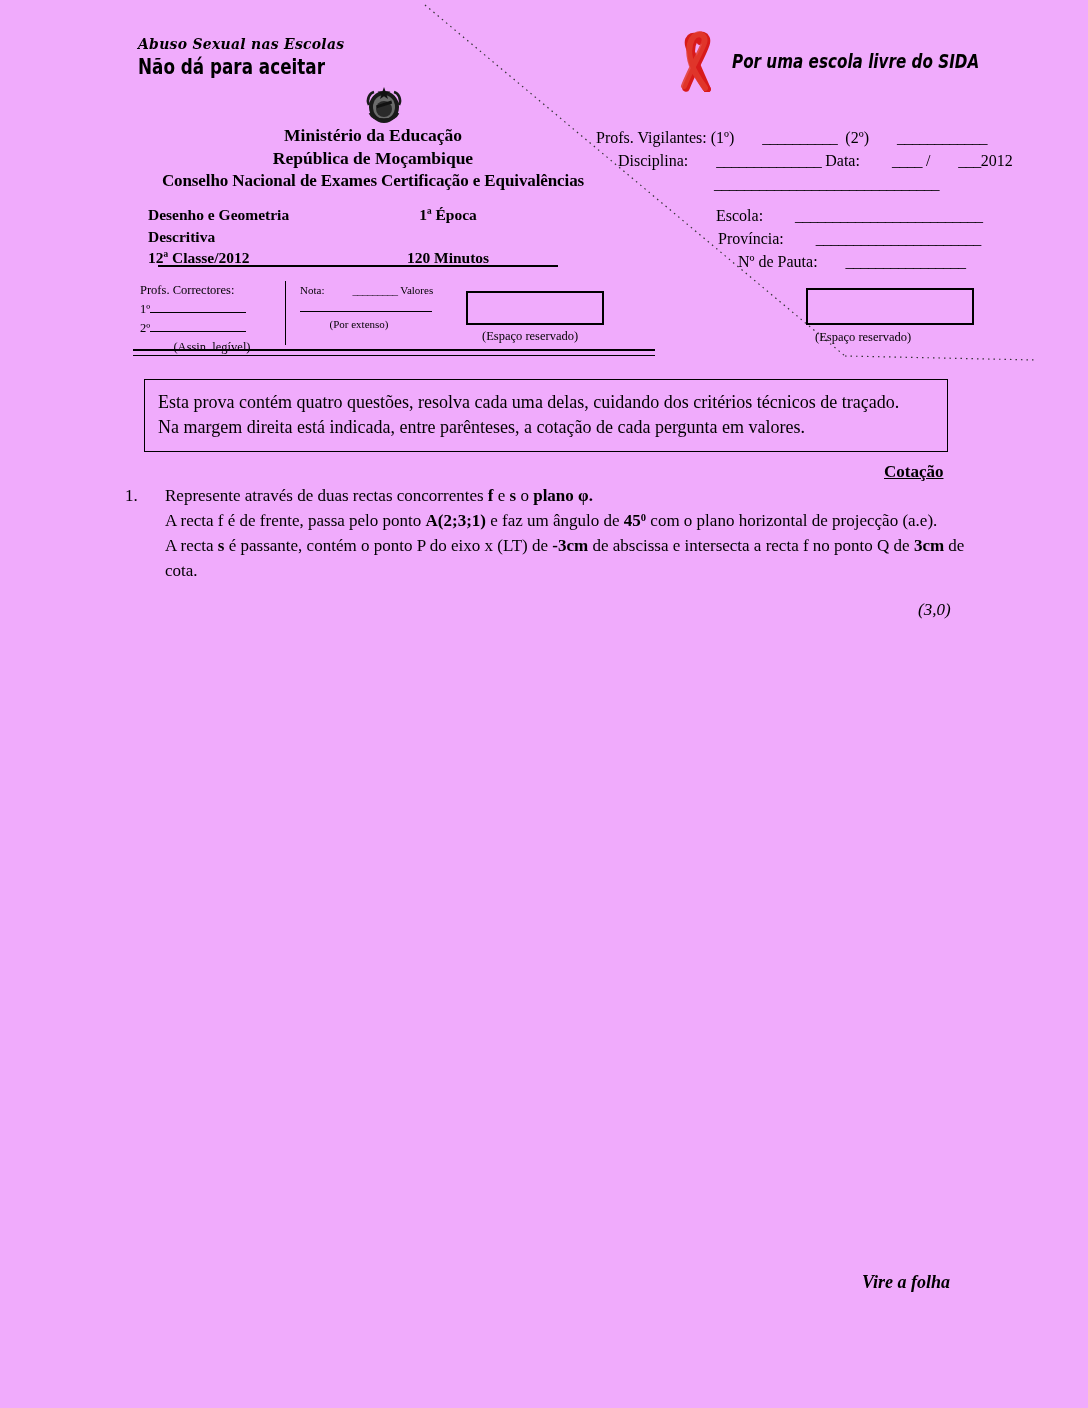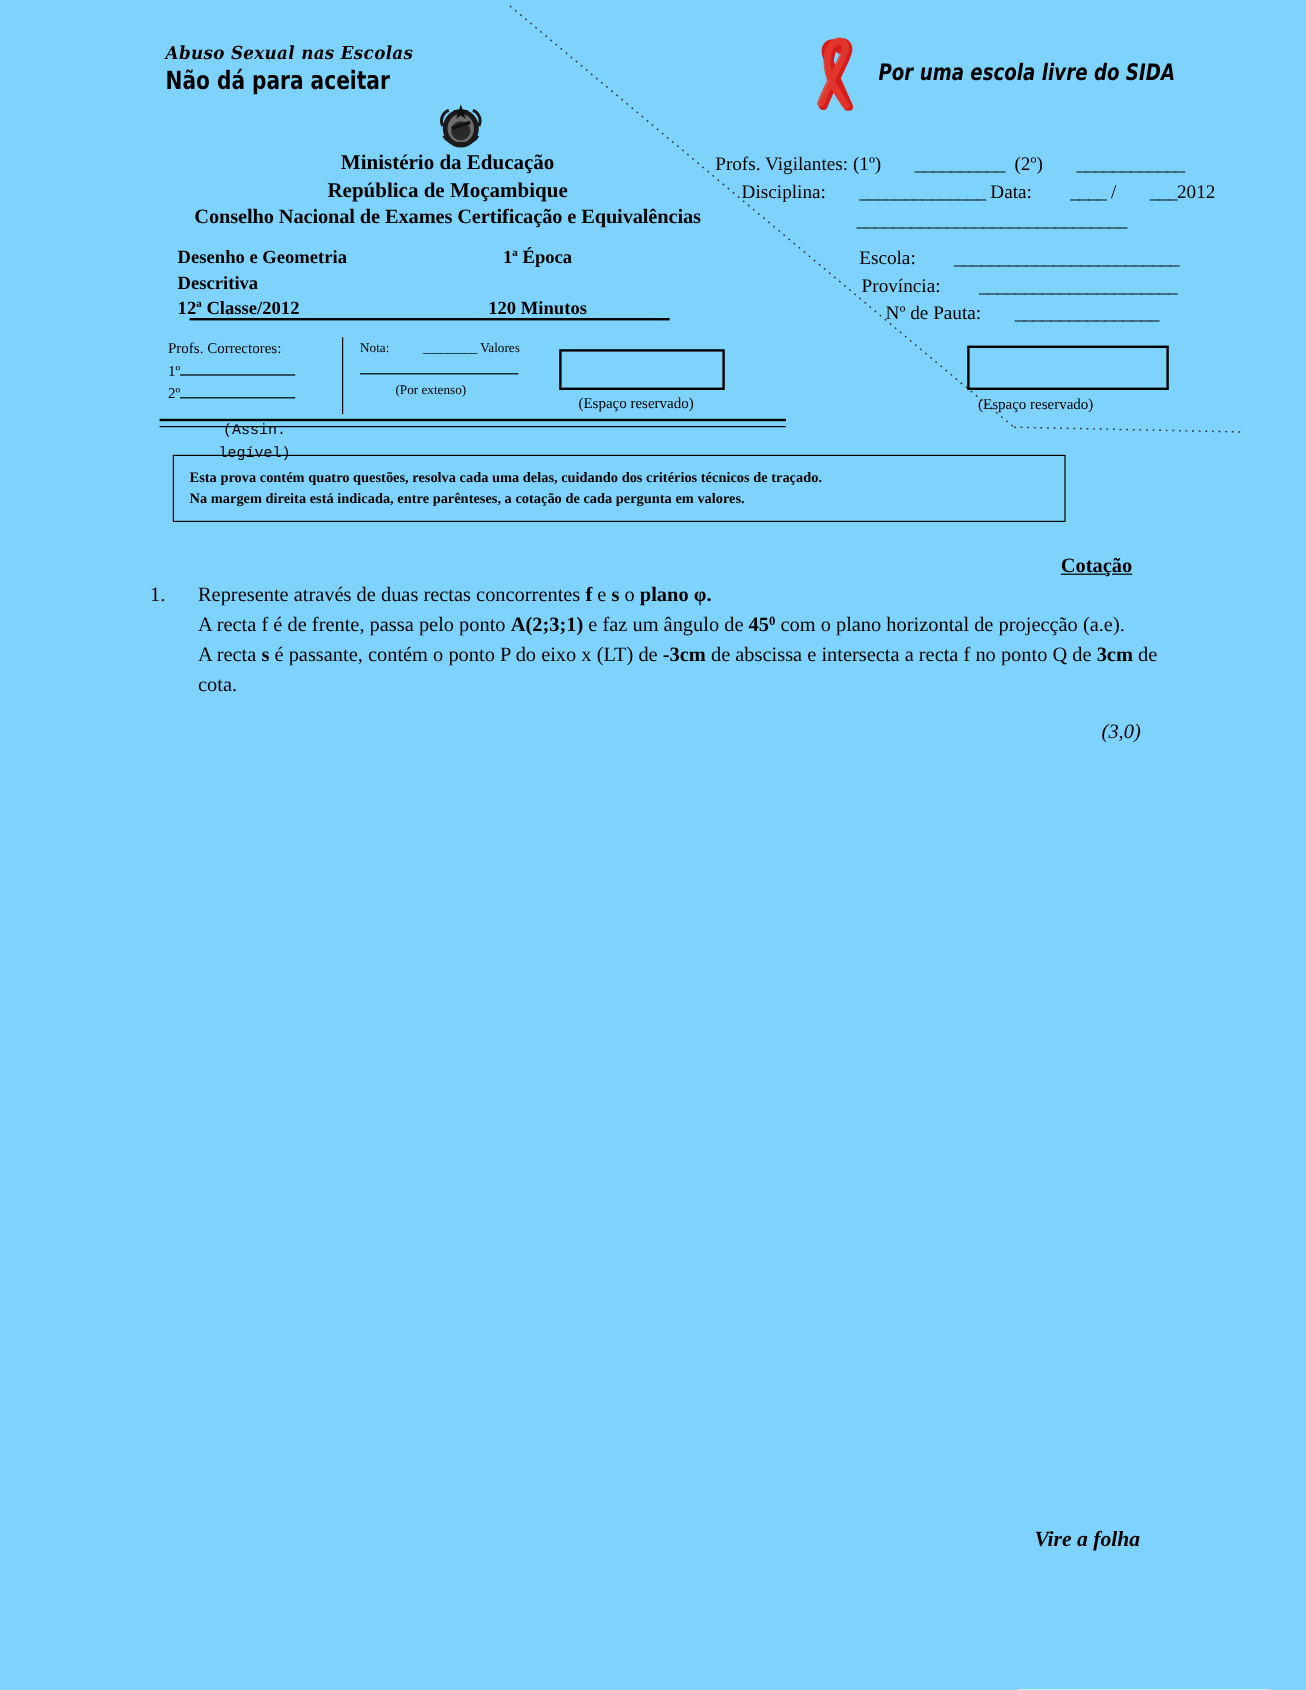--- a/index.html
+++ b/index.html
@@ -8,21 +8,21 @@
     background: #ffffff;
   }
   body {
     font-family: "Liberation Serif", serif;
     color: #000000;
   }
   #page {
     position: relative;
     width: 1088px;
     height: 1408px;
-    background: #7dd3fc;
+    background: #f0abfc;
     overflow: hidden;
   }
   .abs { position: absolute; }
 
   
   #campaign-left {
     left: 138px;
     top: 36px;
     width: 320px;
   }
@@ -128,21 +128,21 @@
   #form-lower .g3 { padding-left: 38px; }
 
   
   #correctors {
     left: 140px; top: 281px;
     width: 130px;
     font-size: 12.5px;
     line-height: 1.5;
   }
   #correctors .sig { border-bottom: 1px solid #000; display:inline-block; width: 96px; }
-  #correctors .cap { text-align: center; padding-left: 14px; margin-top: 13px; font-size: 12.5px; font-family: Liberation Mono, monospace;}
+  #correctors .cap { text-align: center; padding-left: 14px; margin-top: 1px; font-size: 12.5px;}
 
   #corr-divider {
     left: 285px; top: 281px;
     width: 0; height: 64px;
     border-left: 1px solid #000;
   }
 
   #nota-block {
     left: 300px; top: 282px;
     width: 140px;
@@ -179,26 +179,26 @@
     left: 133px; top: 349px;
     width: 522px; height: 4px;
     border-top: 2px solid #000;
     border-bottom: 1px solid #000;
   }
   #diag-line { left: 0; top: 0; width: 1088px; height: 370px; pointer-events:none; }
 
   
   #instruction-box {
     left: 144px; top: 379px;
-    width: 744px;
+    width: 804px;
     box-sizing: border-box;
     border: 1.5px solid #000;
     padding: 10px 12px 11px 13px;
-    font-weight: bold;
-    font-size: 12px;
+    font-weight: normal;
+    font-size: 18px;
     line-height: 1.38;
   }
 
   
   #cotacao {
     left: 884px; top: 462px;
     font-weight: bold;
     font-size: 17px;
     text-decoration: underline;
   }

